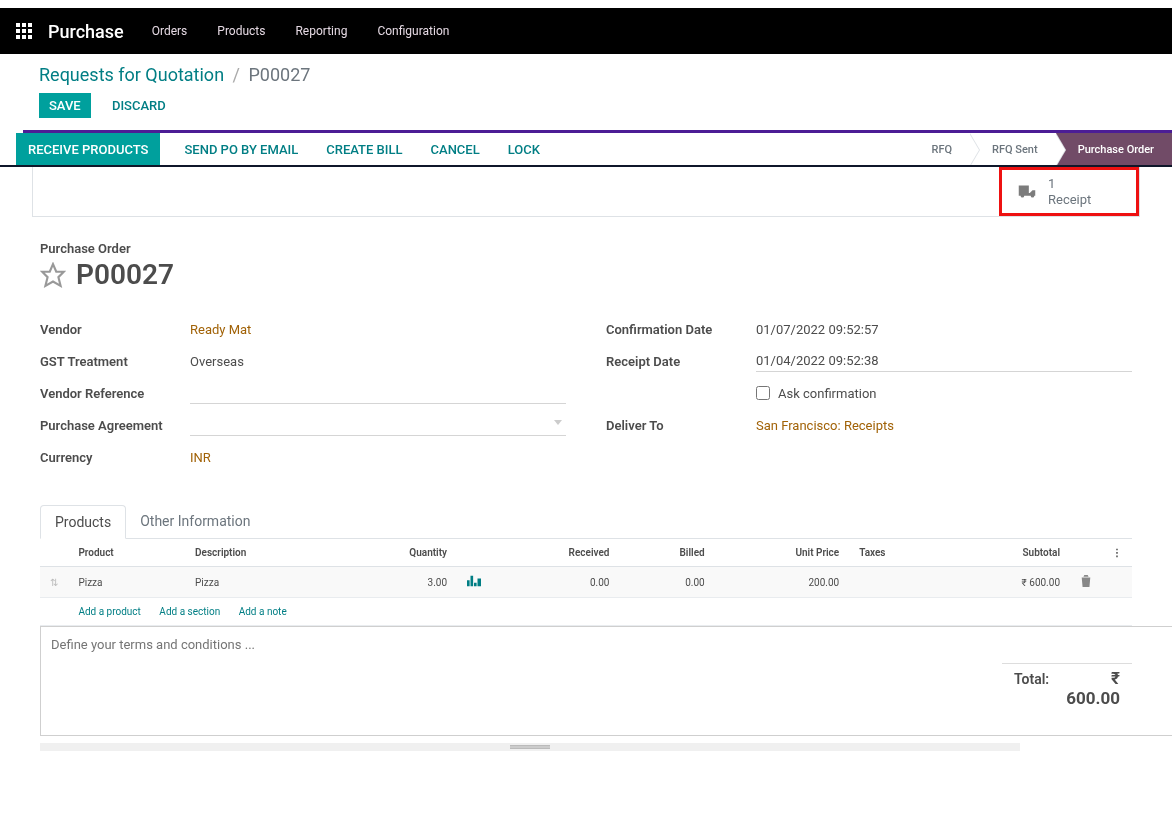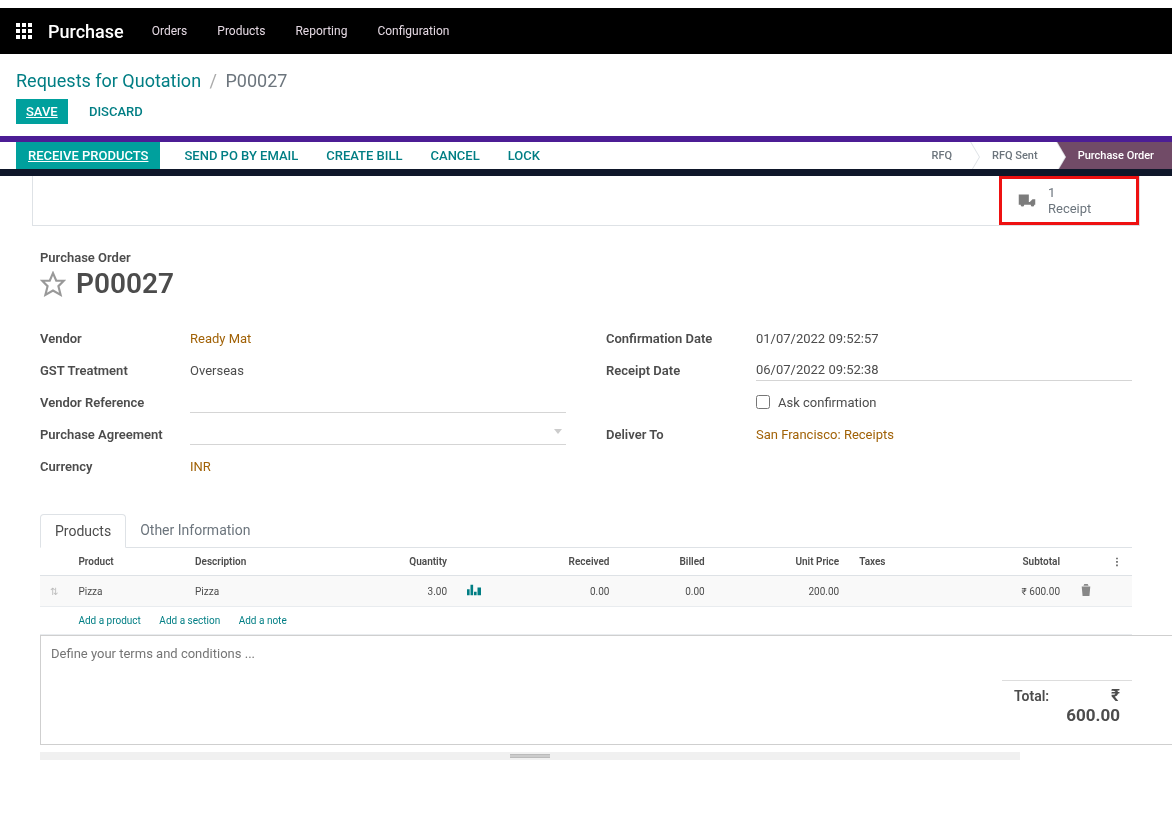--- a/index.html
+++ b/index.html
@@ -5,31 +5,31 @@
 * { margin: 0; padding: 0; box-sizing: border-box; font-family: -apple-system, BlinkMacSystemFont, "Segoe UI", Roboto, "Helvetica Neue", Arial, sans-serif; }
 body { background: #fff; color: #4c4c4c; font-size: 13px; }
 
 .top-nav { background: #000000; color: #fff; height: 46px; display: flex; align-items: center; padding: 0 16px; margin-top: 8px; }
 .apps-icon { display: grid; grid-template-columns: repeat(3, 4px); grid-template-rows: repeat(3, 4px); gap: 2px; margin-right: 16px; cursor: pointer; }
 .apps-icon span { background: #fff; width: 4px; height: 4px; }
 .app-title { font-size: 18px; font-weight: 500; margin-right: 28px; }
 .nav-menu { display: flex; gap: 30px; }
 .nav-menu a { color: #e5d9e3; text-decoration: none; font-size: 12px; cursor: pointer; }
 
-.control-panel { padding: 16px 16px 12px; border-bottom: 6px solid #4c1d95; }
+.control-panel { padding: 10px 16px 12px; border-bottom: 3px solid #4c1d95; margin-left: 23px; }
 .breadcrumb { font-size: 18px; margin-bottom: 8px; }
 .breadcrumb a { color: #017e84; text-decoration: none; }
 .breadcrumb .sep { color: #aaa; margin: 0 4px; }
 .breadcrumb .current { color: #6c757d; }
 
 .btn { display: inline-block; padding: 5px 10px; font-size: 13px; border: none; cursor: pointer; text-transform: uppercase; font-weight: 500; }
-.btn-primary { background: #00A09D; color: #fff; margin-right: 8px; text-decoration: underline; }
+.btn-primary { background: #00A09D; color: #fff; margin-right: 8px; }
 .btn-secondary { background: transparent; color: #017e84; }
 
-.status-bar { display: flex; align-items: center; border-bottom: 7px solid #0f172a; padding-left: 0; padding-right: 0; height: 34px; overflow: hidden; }
+.status-bar { display: flex; align-items: center; border-bottom: 2px solid #0f172a; padding-left: 0; padding-right: 0; height: 34px; overflow: hidden; }
 .status-buttons { display: flex; gap: 4px; align-items: center; padding-left: 16px; }
 .status-buttons .btn { padding: 8px 12px; height: 34px; }
 .status-buttons .btn-primary { background: #00A09D; }
 .status-flow { margin-left: auto; display: flex; height: 34px; }
 .status-step { position: relative; padding: 0 18px 0 22px; height: 34px; display: flex; align-items: center; font-size: 11px; font-weight: 500; color: #6c757d; background: #fff; border-top: 1px solid #dee2e6; border-bottom: 1px solid #dee2e6; }
 .status-step:not(:first-child)::before { content: ""; position: absolute; left: 0; top: 0; width: 0; height: 0; border-top: 17px solid transparent; border-bottom: 17px solid transparent; border-left: 10px solid #dee2e6; }
 .status-step:not(:first-child)::after { content: ""; position: absolute; left: -1px; top: 0; width: 0; height: 0; border-top: 17px solid transparent; border-bottom: 17px solid transparent; border-left: 10px solid #fff; }
 .status-step.active { background: #714B67; color: #fff; }
 .status-step.active::after { border-left-color: #fff; }
 
@@ -68,21 +68,21 @@
 .trash-icon svg { width: 12px; height: 12px; fill: #888; }
 .chart-icon svg { width: 14px; height: 12px; fill: #017e84; }
 .add-links { padding: 8px 10px 40px; }
 .add-links a { color: #017e84; text-decoration: none; margin-right: 16px; cursor: pointer; text-align: center; }
 
 .terms-box { margin: 0 8px 4px; }
 .terms-box textarea { width: 1168px; height: 110px; border: 1px solid #cfcfcf; padding: 10px; font-family: inherit; font-size: 13px; color: #999; resize: none; }
 .drag-handle { width: 980px; height: 8px; background: #f0f0f0; margin: 0 8px; display: flex; justify-content: center; align-items: center; }
 .drag-handle::after { content: ""; width: 40px; height: 2px; background: #ccc; border-top: 1px solid #bbb; border-bottom: 1px solid #bbb; }
 
-.totals { text-align: right; padding: 4px 12px; border-top: 1px solid #ddd; margin: 16px 8px 0 1010px; display: flex; justify-content: space-between; gap: 16px; align-items: baseline; position: relative; top: -96px; width: 130px; margin-left: auto; margin-right: 8px;}
+.totals { text-align: right; padding: 4px 12px; border-top: 1px solid #ddd; margin: 8px 8px 0 1010px; display: flex; justify-content: space-between; gap: 16px; align-items: baseline; position: relative; top: -96px; width: 130px; margin-left: auto; margin-right: 8px;}
 .totals .lbl { font-weight: 600; font-size: 14px; }
 .totals .amt { font-weight: 700; font-size: 17px; }
 .kebab { color: #888; padding: 0 4px; }
 </style>
 </head>
 <body>
 
 <div class="top-nav">
   <div class="apps-icon">
     <span></span>
@@ -180,21 +180,21 @@
       </div>
     </div>
 
     <div>
       <div class="field-row">
         <div class="field-label">Confirmation Date</div>
         <div class="field-value">01/07/2022 09:52:57</div>
       </div>
       <div class="field-row">
         <div class="field-label">Receipt Date</div>
-        <div class="field-value input">06/07/2022 09:52:38</div>
+        <div class="field-value input">01/04/2022 09:52:38</div>
       </div>
       <div class="field-row">
         <div class="field-label"></div>
         <div class="field-value checkbox-row">
           <input type="checkbox" style="">
           <span>Ask confirmation</span>
         </div>
       </div>
       <div class="field-row">
         <div class="field-label">Deliver To</div>

